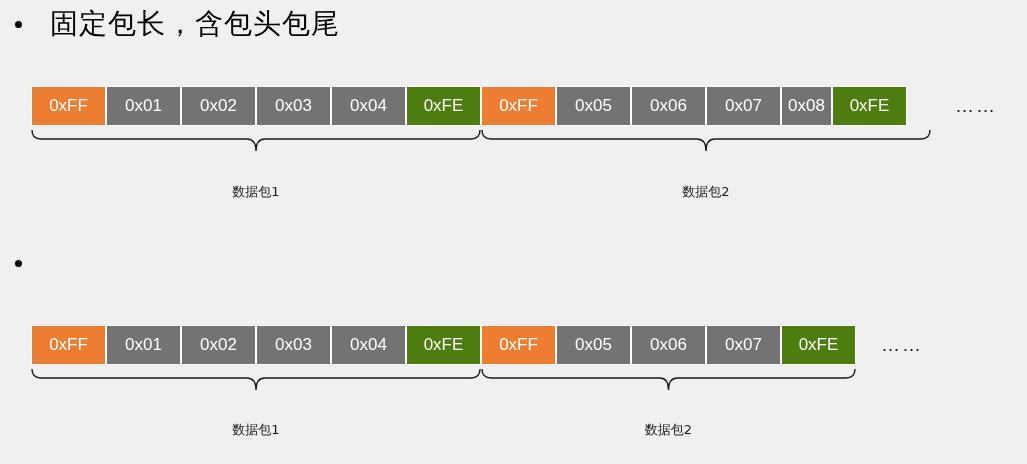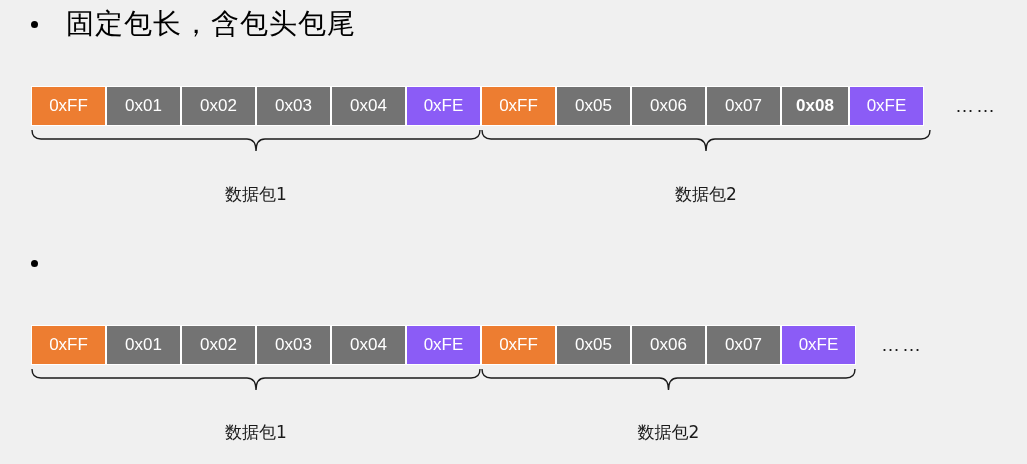--- a/index.html
+++ b/index.html
@@ -19,21 +19,21 @@
     position: absolute;
     left: 0;
     width: 1027px;
   }
   #section-0 { top: 0px; }
   #section-1 { top: 239px; }
 
   
   .heading {
     position: absolute;
-    left: 16px;
+    left: 0;
     top: 0;
     display: flex;
     align-items: center;
     height: 48px;
   }
   .bullet-dot {
     width: 7px;
     height: 7px;
     border-radius: 50%;
     background: #000;
@@ -70,21 +70,21 @@
     align-items: center;
     justify-content: center;
     color: #ffffff;
     font-size: 17px;
     border: 1px solid #ffffff;
     letter-spacing: 0px;
     white-space: nowrap;
   }
   .byte-cell.head   { background: #ed7d31; }
   .byte-cell.body   { background: #737373; }
-  .byte-cell.tail   { background: #8b5cf6; }
+  .byte-cell.tail   { background: #4d7c0f; }
 
   
   .ellipsis {
     position: absolute;
     font-size: 19px;
     color: #1a1a1a;
     letter-spacing: 2px;
     line-height: 1;
     white-space: nowrap;
   }
@@ -93,21 +93,21 @@
 
   
   .brace-wrap {
     position: absolute;
     height: 34px;
   }
   .brace-wrap svg { display: block; }
 
   .brace-label {
     position: absolute;
-    font-size: 17px;
+    font-size: 13px;
     color: #1a1a1a;
     white-space: nowrap;
     text-align: center;
     font-family: "DejaVu Sans", "Liberation Sans", sans-serif;
   }
 </style>
 </head>
 <body>
 
 <div class="slide-section" id="section-0">
@@ -124,21 +124,21 @@
         <div class="byte-cell body" style="width: 75px;">0x02</div>
         <div class="byte-cell body" style="width: 75px;">0x03</div>
         <div class="byte-cell body" style="width: 75px;">0x04</div>
         <div class="byte-cell tail" style="width: 75px;">0xFE</div>
       </div>
     <div class="packet-group" id="pkt-0-1">
         <div class="byte-cell head" style="width: 75px;">0xFF</div>
         <div class="byte-cell body" style="width: 75px;">0x05</div>
         <div class="byte-cell body" style="width: 75px;">0x06</div>
         <div class="byte-cell body" style="width: 75px;">0x07</div>
-        <div class="byte-cell body" style="width: 68px; font-weight: bold;">0x08</div>
+        <div class="byte-cell body" style="width: 51px;">0x08</div>
         <div class="byte-cell tail" style="width: 75px;">0xFE</div>
       </div>
   </div>
 
   <div class="ellipsis" id="ellipsis-0">……</div>
 
   <div class="brace-wrap" id="brace-0-0" style="left: 31px; top: 129px; width: 450px;">
       <svg width="450" height="34">
         <path d="M 1,1 Q 1,10 10,10 L 216,10 Q 225,10 225,22 Q 225,10 234,10 L 440,10 Q 449,10 449,1" fill="none" stroke="#1a1a1a" stroke-width="1.4"></path>
       </svg>

